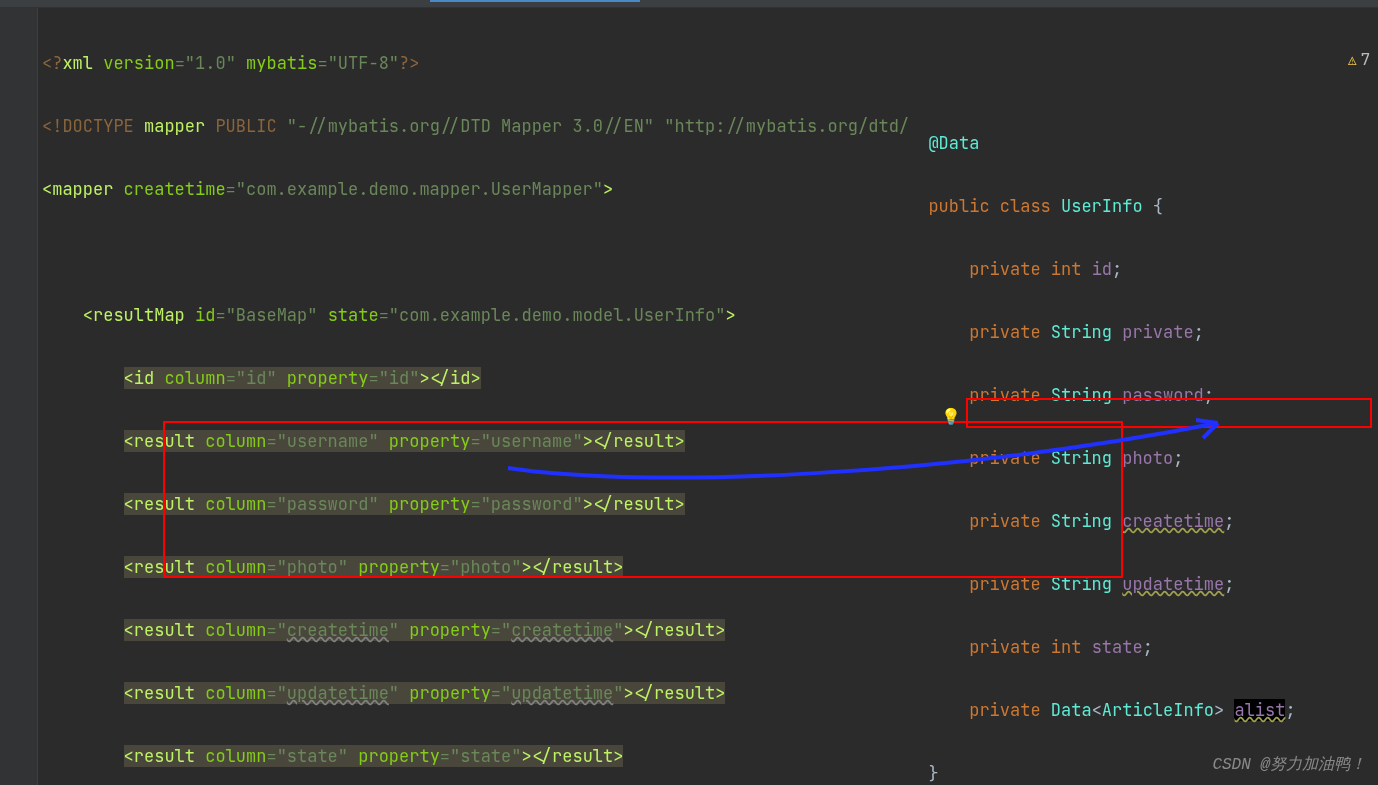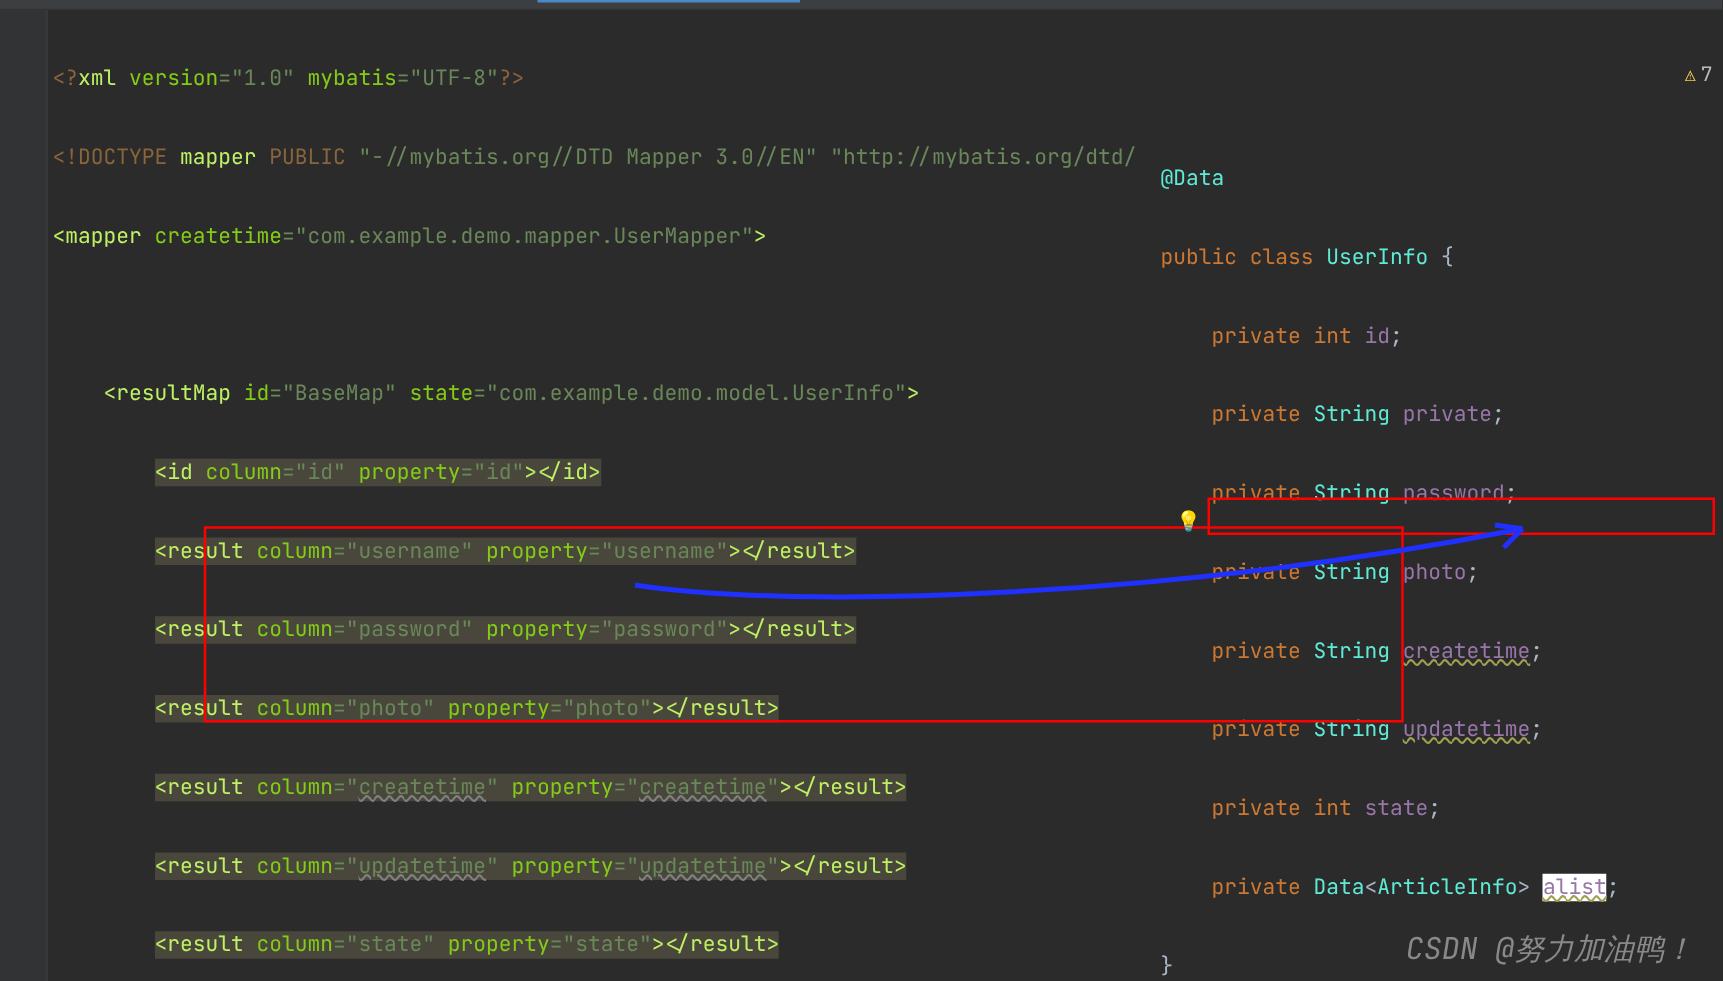--- a/index.html
+++ b/index.html
@@ -20,32 +20,32 @@
 .tag { color:#bef264; }
 .attr { color:#84cc16; }
 .str { color:#6a8759; }
 .str-wavy { color:#6a8759; text-decoration:underline wavy #808080; }
 .txt { color:#a9b7c6; }
 .kw { color:#cc7832; }
 .cls { color:#5eead4; }
 .typ { color:#5eead4; }
 .fld { color:#9876aa; }
 .hl-span { background:#49473c; }
-.hl-sel { background:#ffffff; }
+.hl-sel { background:#000000; }
 .wavy-y { text-decoration:underline wavy #a0a050; }
 
 .red-box-1 { position:absolute; border:2px solid #ff0000; left:125px; top:413px; width:960px; height:157px; pointer-events:none; }
 .red-box-2 { position:absolute; border:2px solid #ff0000; left:928px; top:390px; width:406px; height:30px; pointer-events:none; }
 
 .arrow-svg { position:absolute; left:0; top:0; pointer-events:none; }
 
 .warn { position:absolute; right:8px; top:36px; color:#bbb; font-size:16px; }
 .warn-tri { color:#f2c94c; font-size:14px; margin-right:4px; }
 .bulb { position:absolute; left:903px; top:393px; font-size:16px; }
-.watermark { position:absolute; right:23px; bottom:10px; color:rgba(200,200,200,0.6); font-size:24px; font-style:italic; }
+.watermark { position:absolute; right:12px; bottom:10px; color:rgba(200,200,200,0.6); font-size:16px; font-style:italic;font-family:Liberation Mono, monospace; }
 
 .right-panel-bg { position:absolute; left:870px; top:88px; width:508px; height:360px; background:#2b2b2b; }
 </style>
 </head>
 <body>
 
 <div class="tabs">
     <div class="tab-active"></div>
   </div>
 

